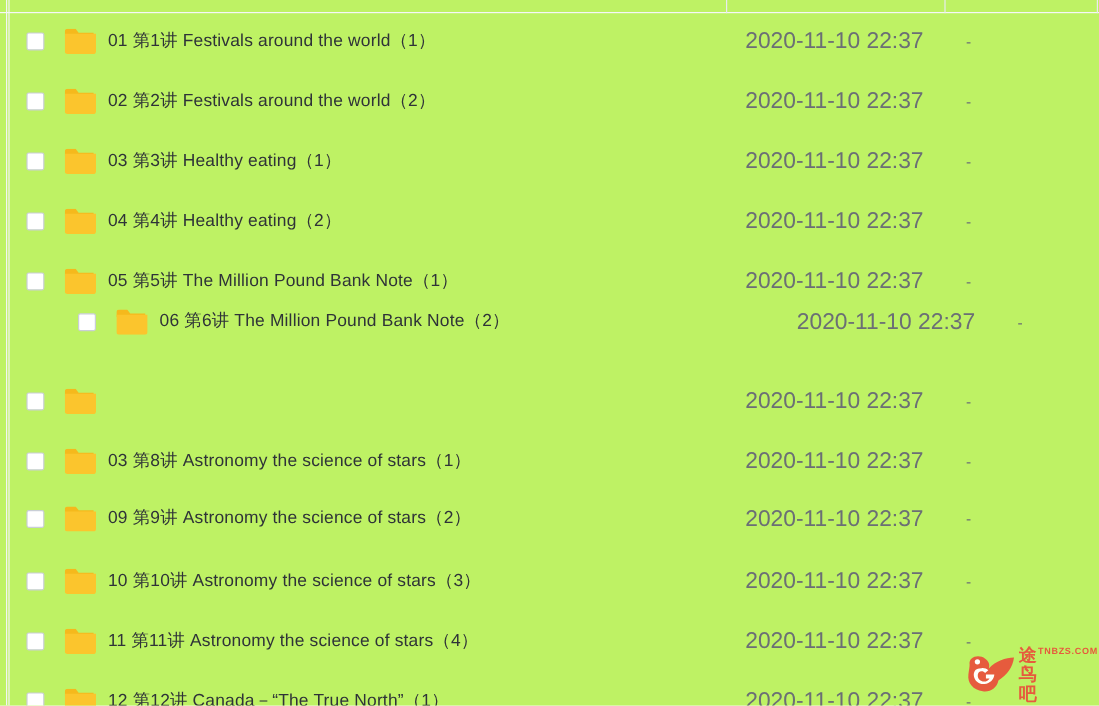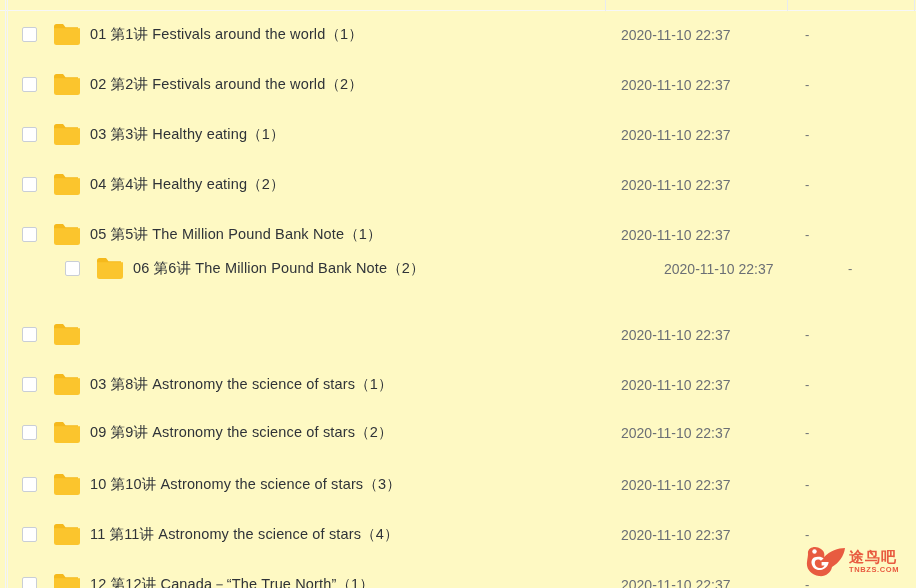--- a/index.html
+++ b/index.html
@@ -15,21 +15,21 @@
     position: relative;
   }
 
   
   #file-list {
     position: absolute;
     left: 0;
     top: 0;
     width: 916px;
     height: 588px;
-    background: #fef9c3;
+    background: #bef264;
   }
 
   
   .col-divider {
     position: absolute;
     top: 0;
     width: 1px;
     height: 11px;
     background: #e8ebef;
   }
@@ -85,21 +85,21 @@
     line-height: 22px;
     color: #2f3338;
     white-space: nowrap;
     letter-spacing: 0.15px;
   }
 
   .date {
     position: absolute;
     left: 621px;
     top: 15px;
-    font-size: 14px;
+    font-size: 19px;
     line-height: 20px;
     color: #6b6f75;
     white-space: nowrap;
   }
 
   .size {
     position: absolute;
     left: 805px;
     top: 15px;
     font-size: 13px;
@@ -120,21 +120,21 @@
     opacity: 0.97;
   }
   #watermark .mark-glyph {
     width: 44px;
     height: 36px;
     flex: 0 0 auto;
   }
   #watermark .mark-text {
     margin-left: 1px;
     display: flex;
-    flex-direction: column;
+    flex-direction: row;
     justify-content: center;
   }
   #watermark .mark-cn {
     font-size: 15px;
     font-weight: bold;
     color: #e8563c;
     letter-spacing: 1px;
     line-height: 16px;
     font-family: "DejaVu Sans", sans-serif;
   }

